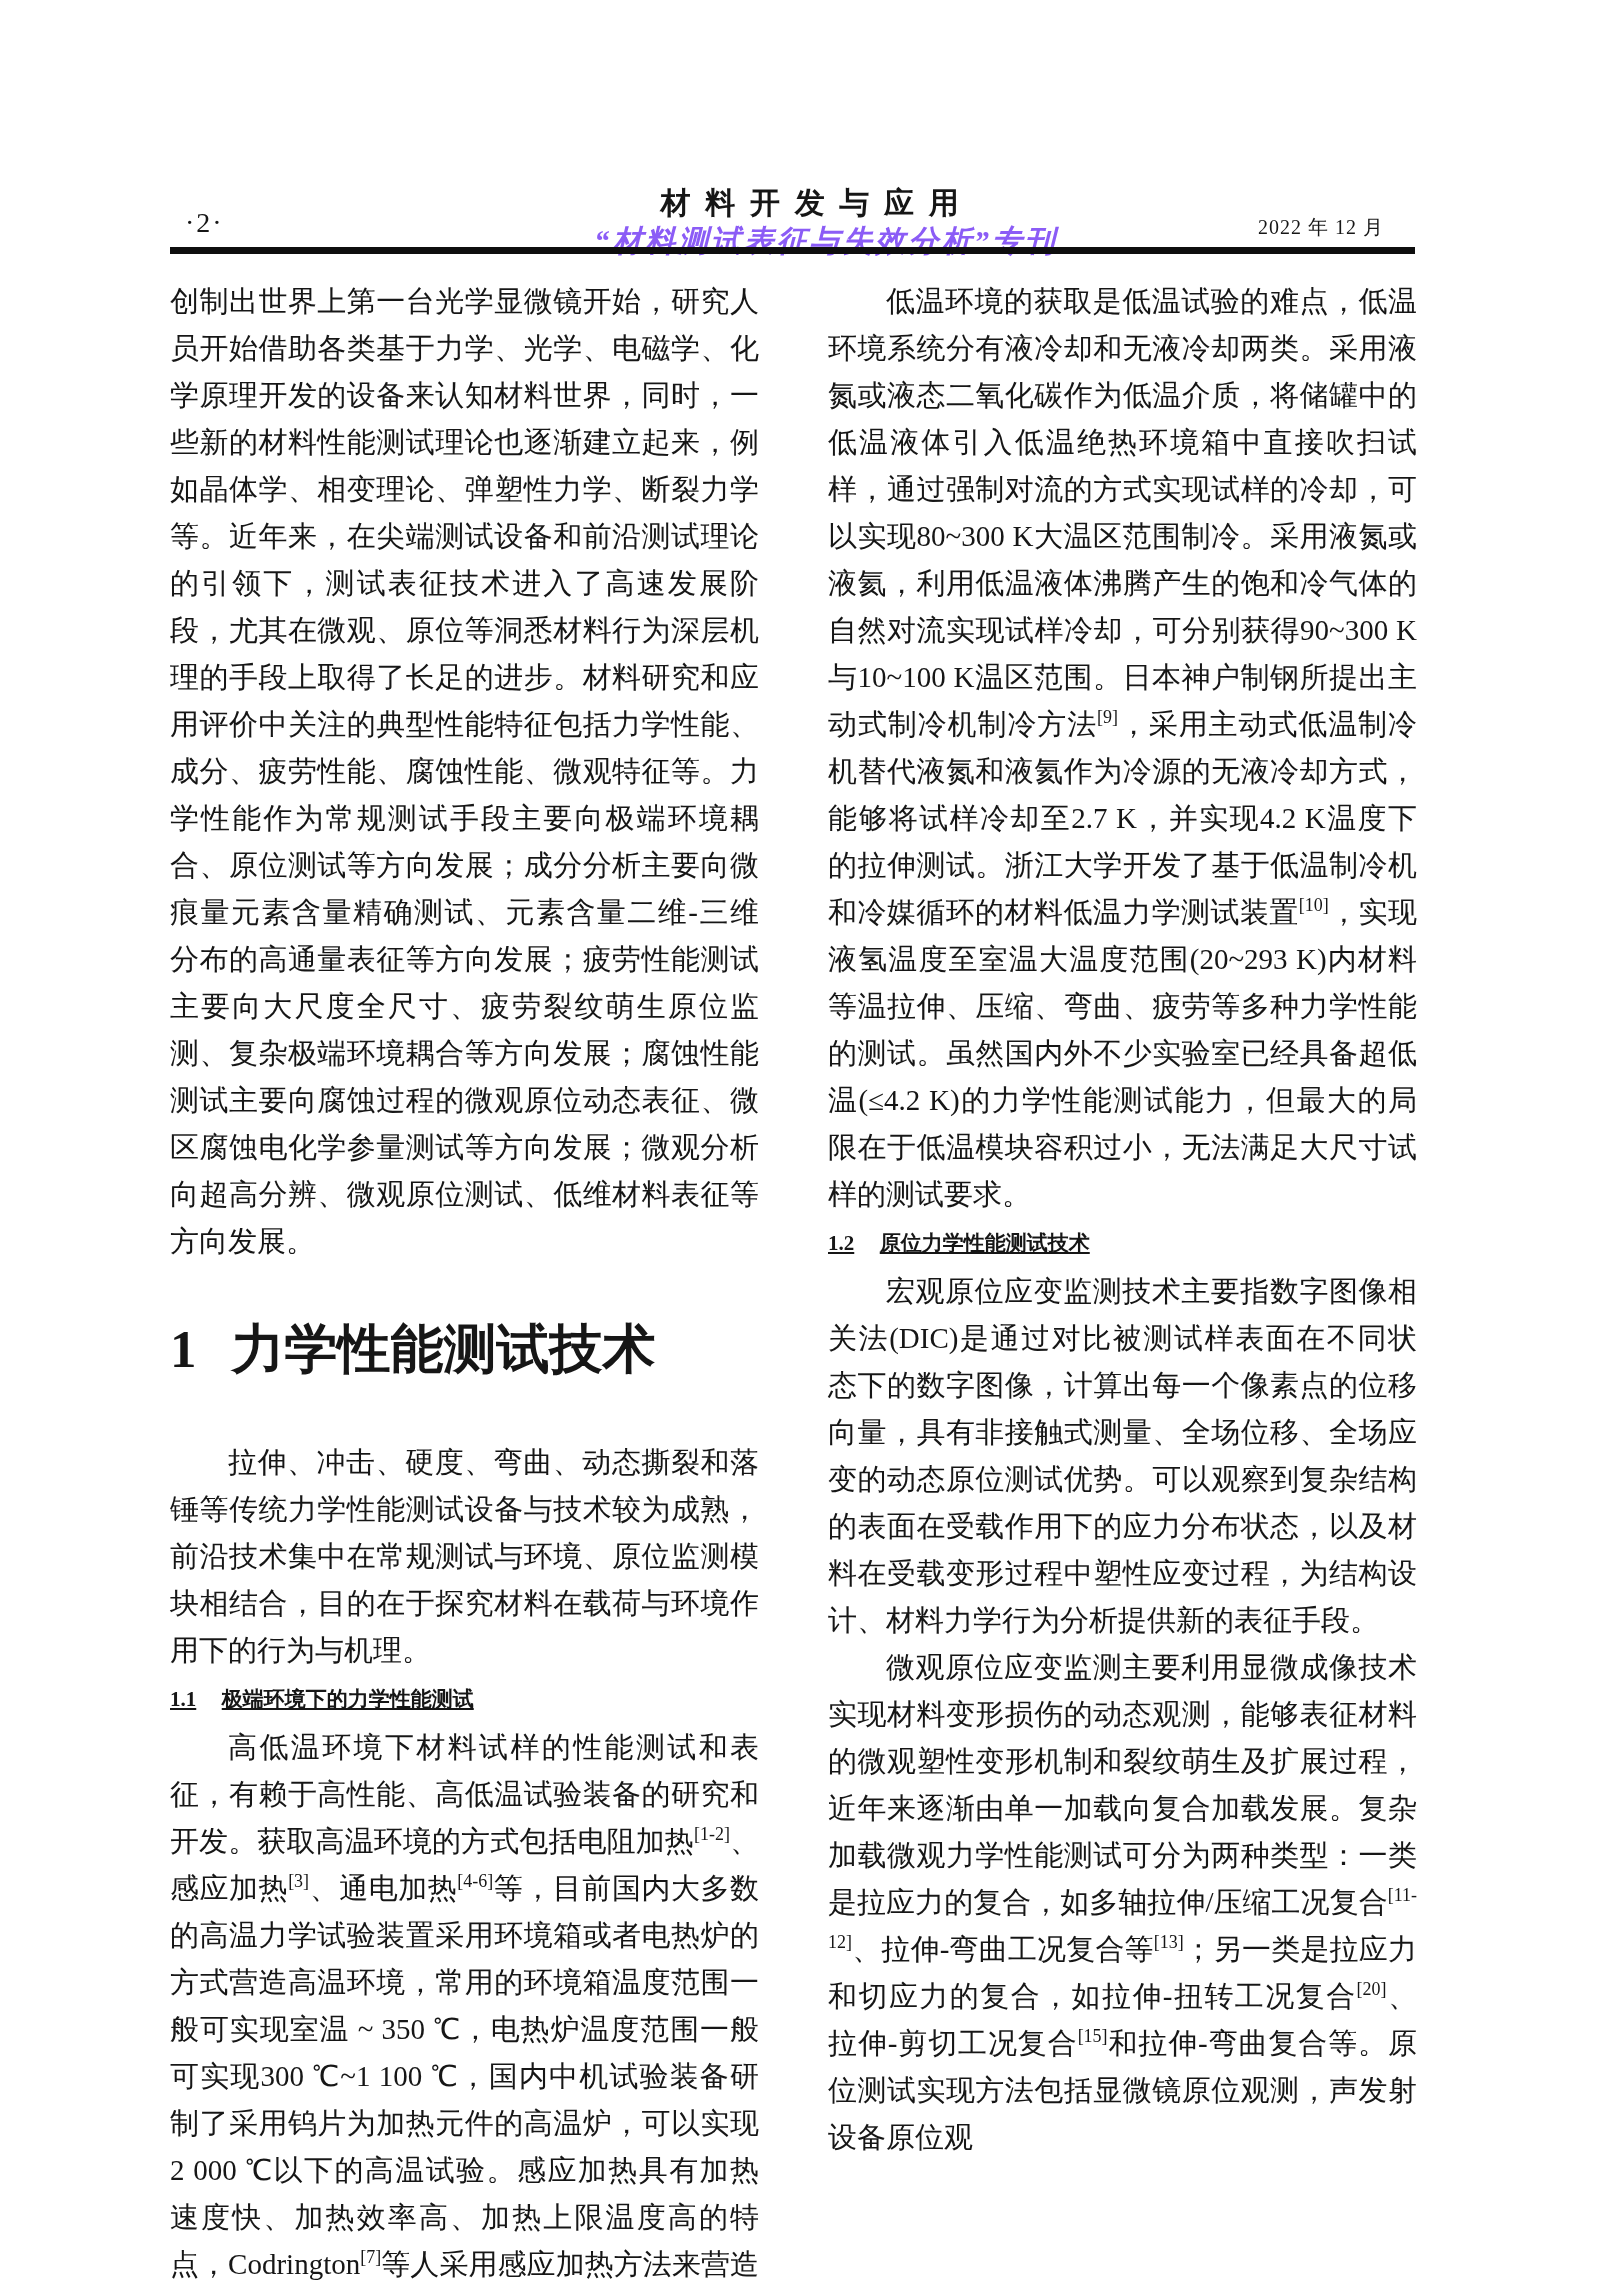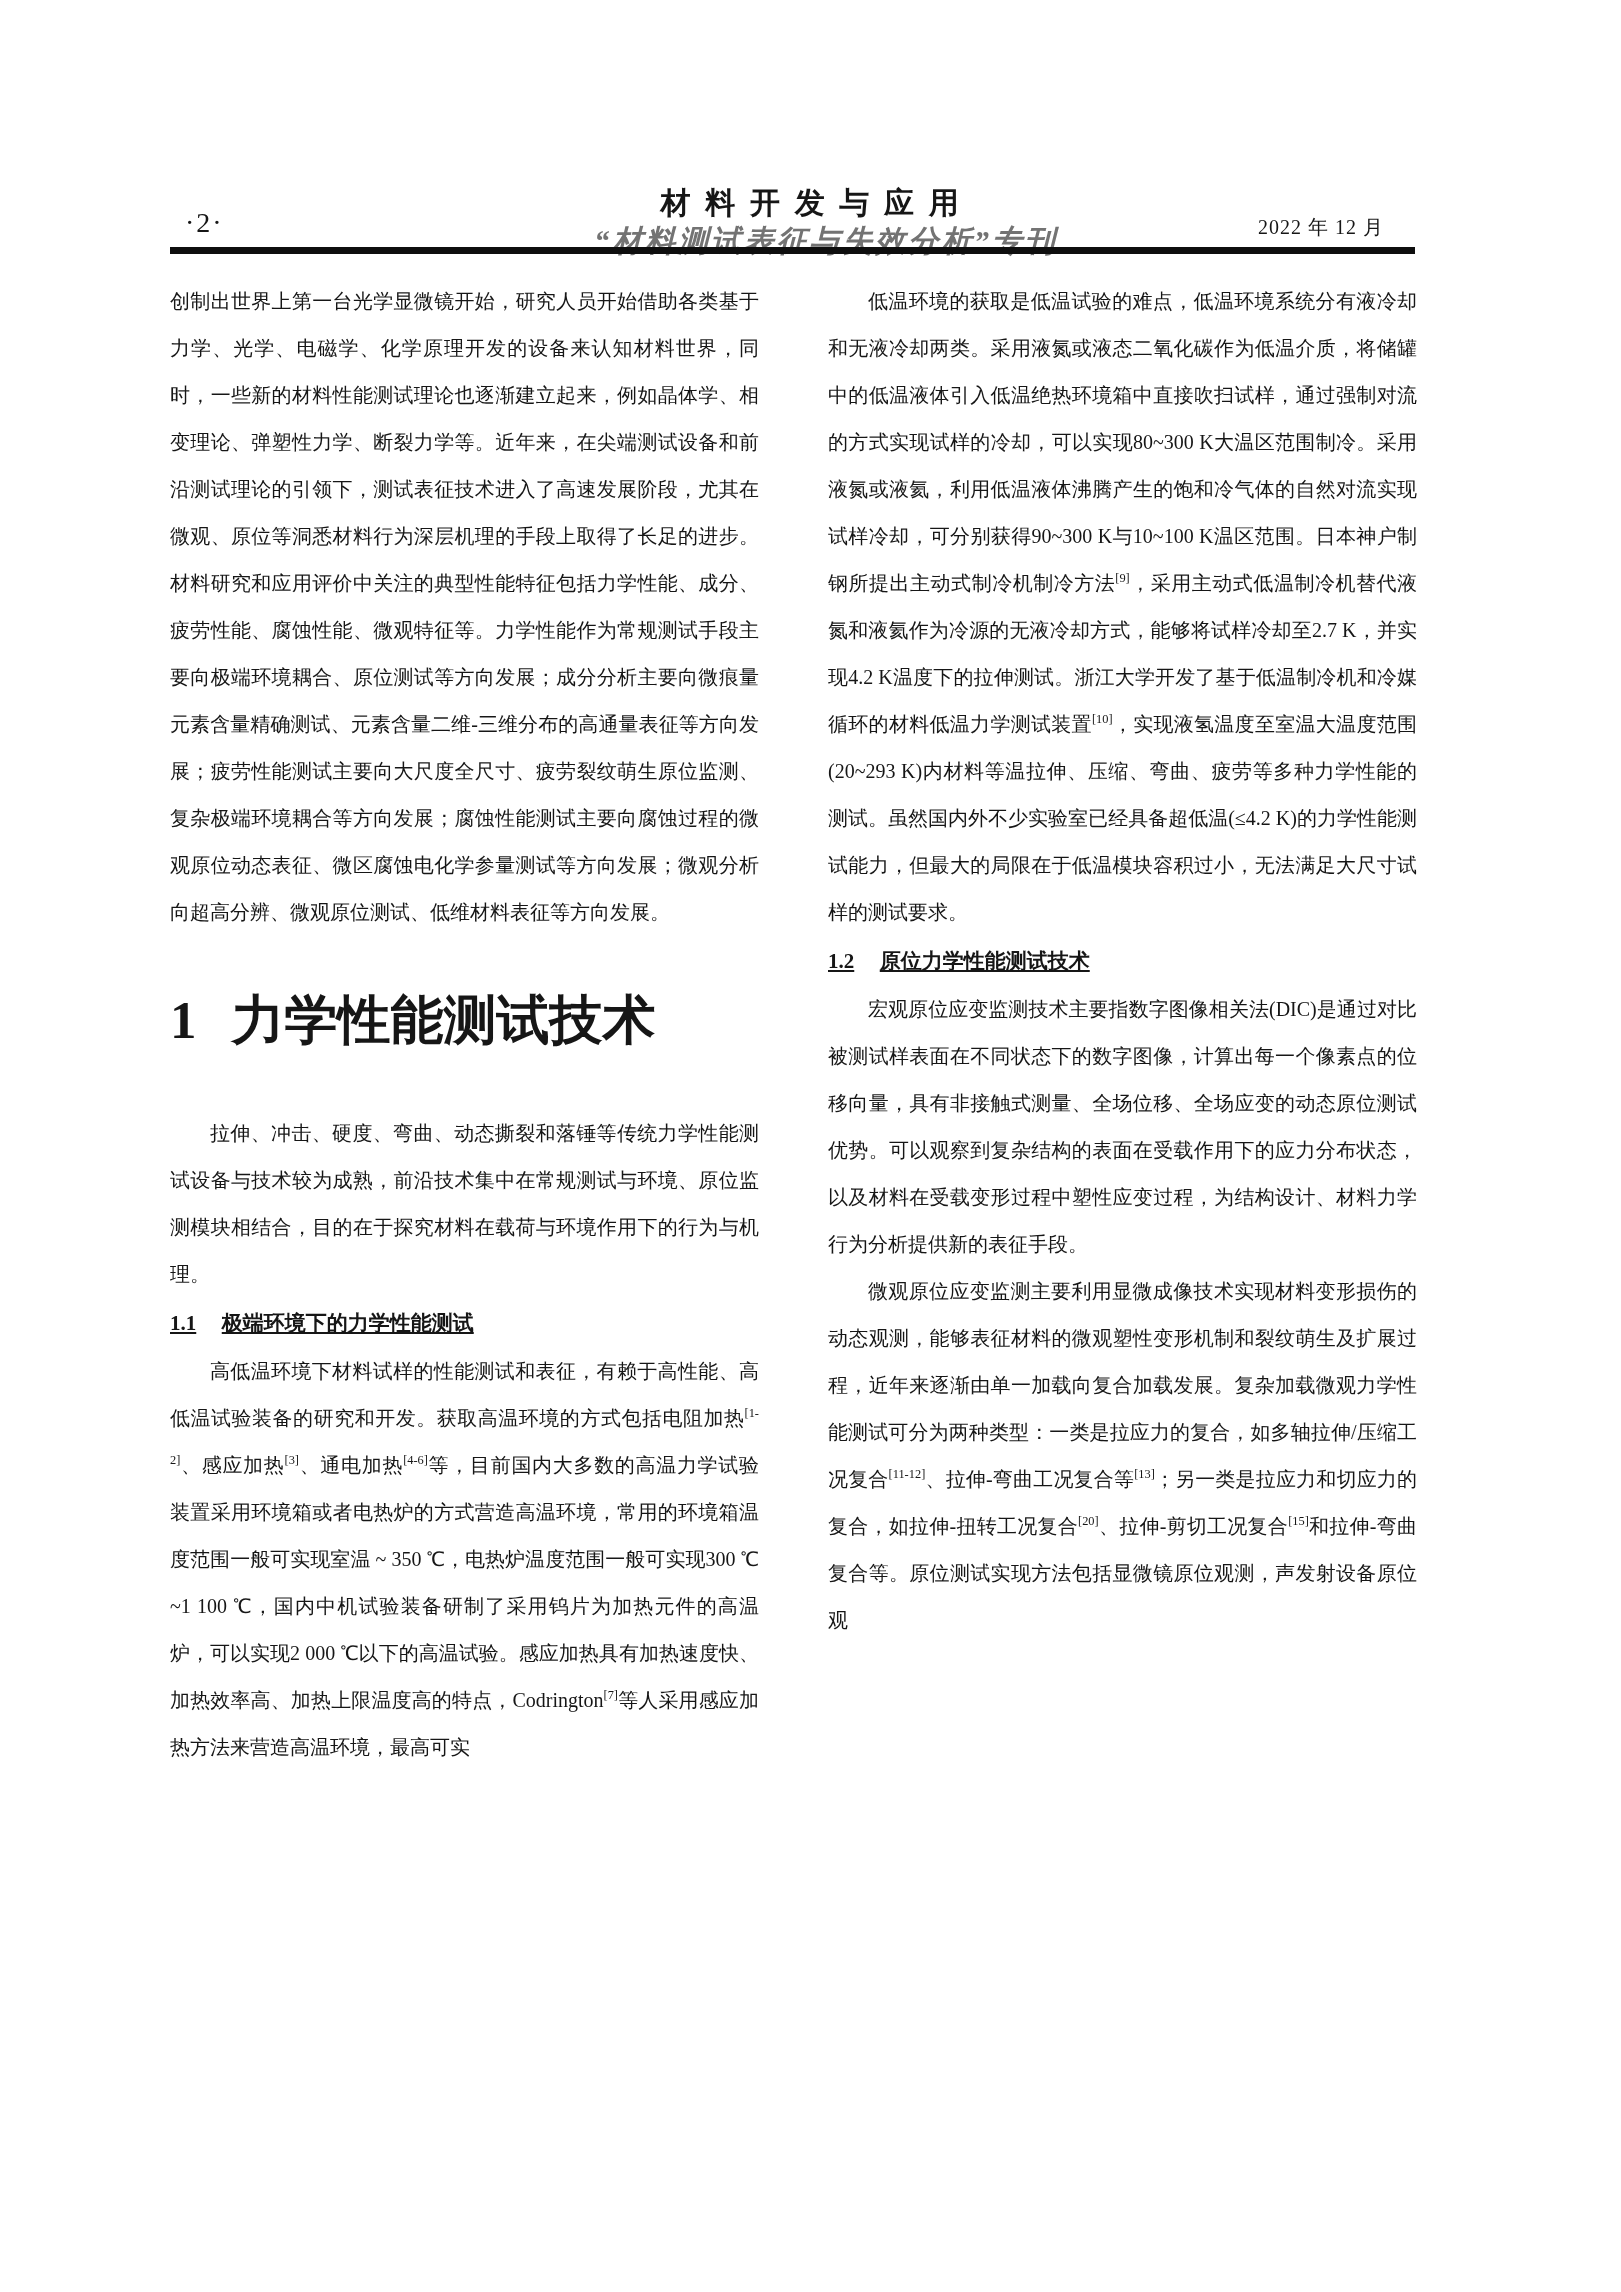--- a/index.html
+++ b/index.html
@@ -41,21 +41,21 @@
   }
   
   .columns {
     position:absolute; left:170px; top:278px;
     width:1247px;
     display:flex; gap:69px;
   }
   .col { width:589px; flex:0 0 589px; }
   .para {
     margin:0;
-    font-size:20px;
+    font-size:29px;
     line-height:47px;
     text-align:justify;
     text-justify:inter-ideograph;
     word-break:break-all;
   }
   .para.indent { text-indent:2em; }
   sup.cite {
     font-size:0.62em;
     line-height:0;
     vertical-align:super;
@@ -78,21 +78,21 @@
 </style>
 </head>
 <body>
 
 <div class="page" style="background: rgb(255, 255, 255); color: rgb(22, 22, 22);">
 
   <div class="page-number">·2·</div>
 
   <div class="head-center">
     <div class="journal-title">材料开发与应用</div>
-    <div class="issue-subtitle" style="color: #737373; margin-left: 31px;">“材料测试表征与失效分析”专刊</div>
+    <div class="issue-subtitle" style="color: #8b5cf6; margin-left: 31px;">“材料测试表征与失效分析”专刊</div>
   </div>
 
   <div class="head-date">2022 年 12 月</div>
 
   <div class="header-rule"></div>
 
   <div class="columns">
     <div class="col">
         <p class="para">创制出世界上第一台光学显微镜开始，研究人员开始借助各类基于力学、光学、电磁学、化学原理开发的设备来认知材料世界，同时，一些新的材料性能测试理论也逐渐建立起来，例如晶体学、相变理论、弹塑性力学、断裂力学等。近年来，在尖端测试设备和前沿测试理论的引领下，测试表征技术进入了高速发展阶段，尤其在微观、原位等洞悉材料行为深层机理的手段上取得了长足的进步。材料研究和应用评价中关注的典型性能特征包括力学性能、成分、疲劳性能、腐蚀性能、微观特征等。力学性能作为常规测试手段主要向极端环境耦合、原位测试等方向发展；成分分析主要向微痕量元素含量精确测试、元素含量二维-三维分布的高通量表征等方向发展；疲劳性能测试主要向大尺度全尺寸、疲劳裂纹萌生原位监测、复杂极端环境耦合等方向发展；腐蚀性能测试主要向腐蚀过程的微观原位动态表征、微区腐蚀电化学参量测试等方向发展；微观分析向超高分辨、微观原位测试、低维材料表征等方向发展。</p>
         <div class="sec-heading"><span class="sec-num">1</span><span>力学性能测试技术</span></div>

